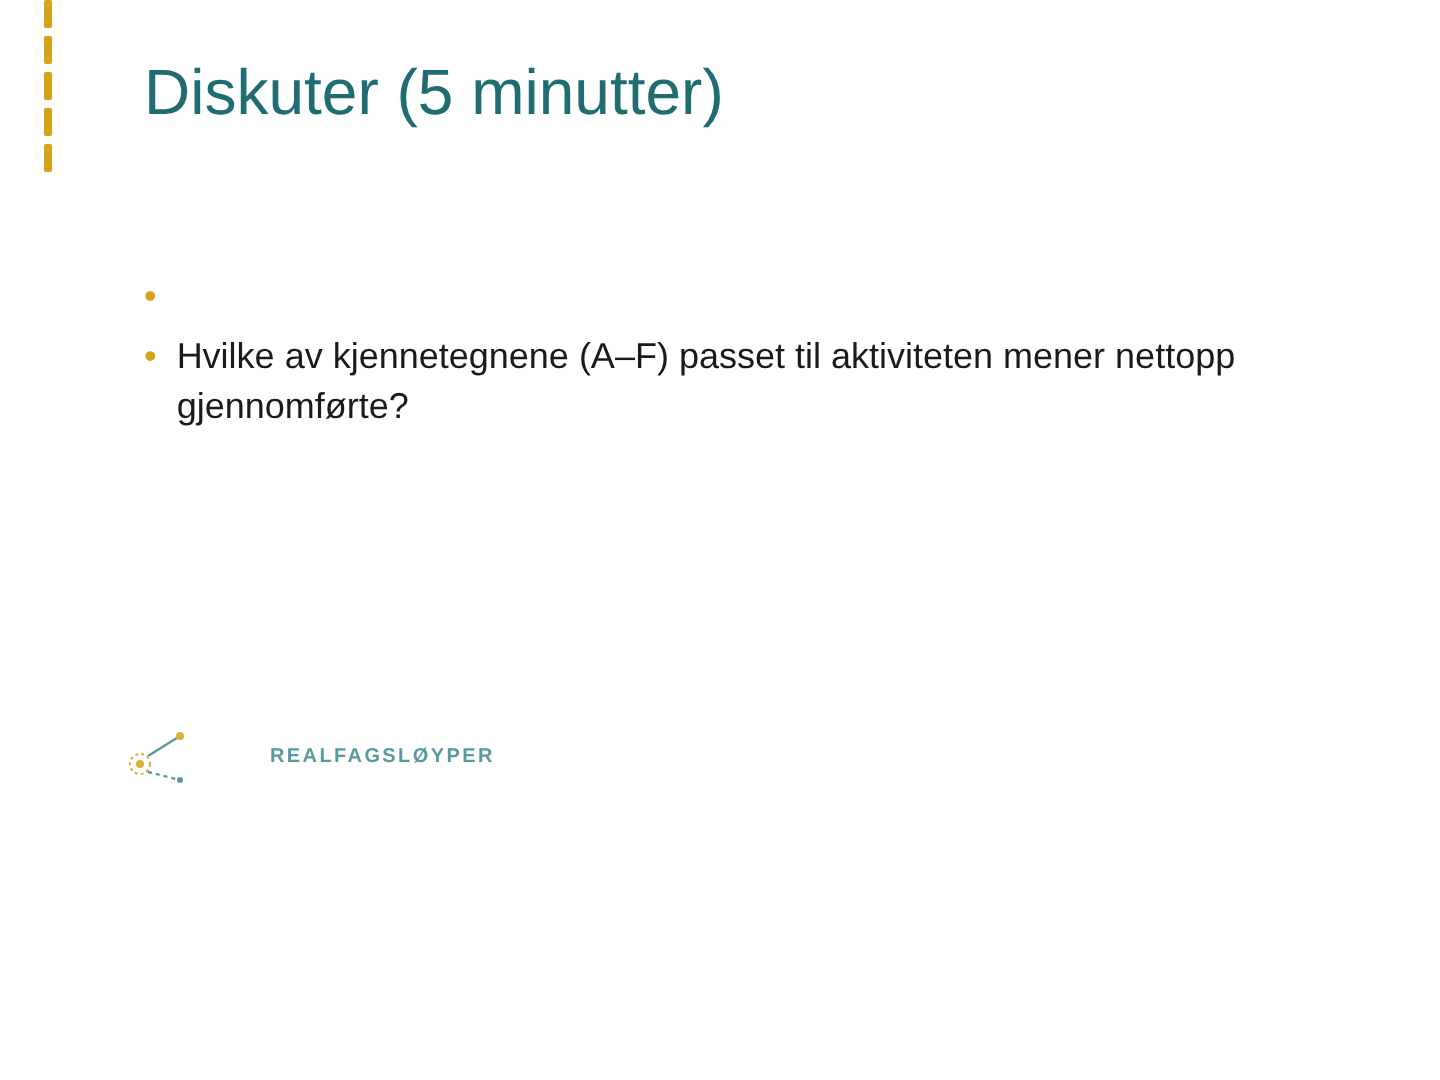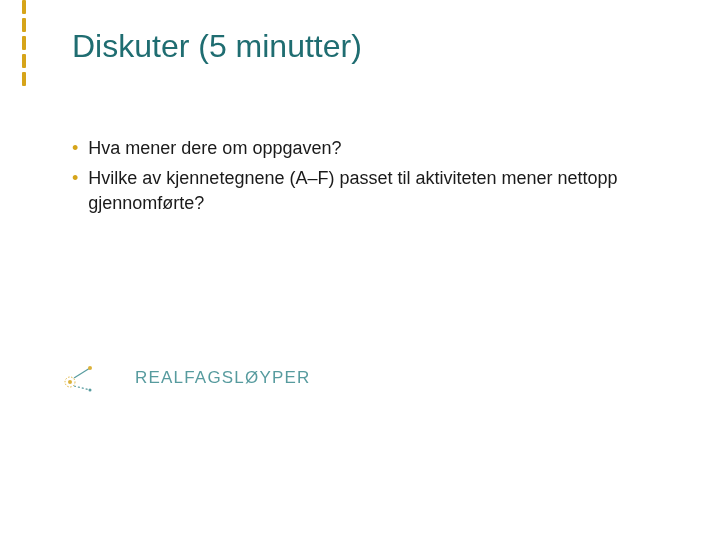--- a/index.html
+++ b/index.html
@@ -56,24 +56,24 @@
     gap: 8px;
     opacity: 0.85;
   }
   .logo-mark {
     width: 40px;
     height: 28px;
     position: relative;
   }
   .logo-mark svg { width: 100%; height: 100%; }
   .logo-text {
-    font-size: 17px;
+    font-size: 10px;
     letter-spacing: 1.2px;
     color: #3a8a8e;
-    font-weight: 400;
+    font-weight: 700;
     padding-left: 27px;
   }
 </style>
 </head>
 <body>
 
 <div class="slide">
 
   <div class="side-dashes">
     <div class="side-dash"></div>
@@ -81,21 +81,20 @@
     <div class="side-dash"></div>
     <div class="side-dash"></div>
     <div class="side-dash"></div>
   </div>
 
   <h1 class="title">Diskuter (5 minutter)</h1>
 
   <div class="content">
     <div class="bullet-item">
       <span class="bullet-dot">•</span>
-      <span>Hva mener dere om oppgaven?</span>
     </div>
     <div class="bullet-item">
       <span class="bullet-dot">•</span>
       <span>Hvilke av kjennetegnene (A–F) passet til aktiviteten mener nettopp gjennomførte?</span>
     </div>
   </div>
 
   <div class="logo">
     <div class="logo-mark">
       <svg viewBox="0 0 40 28">

